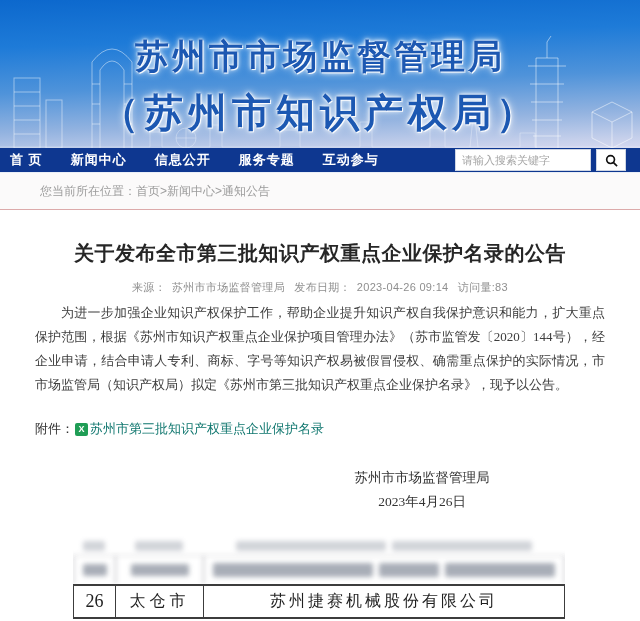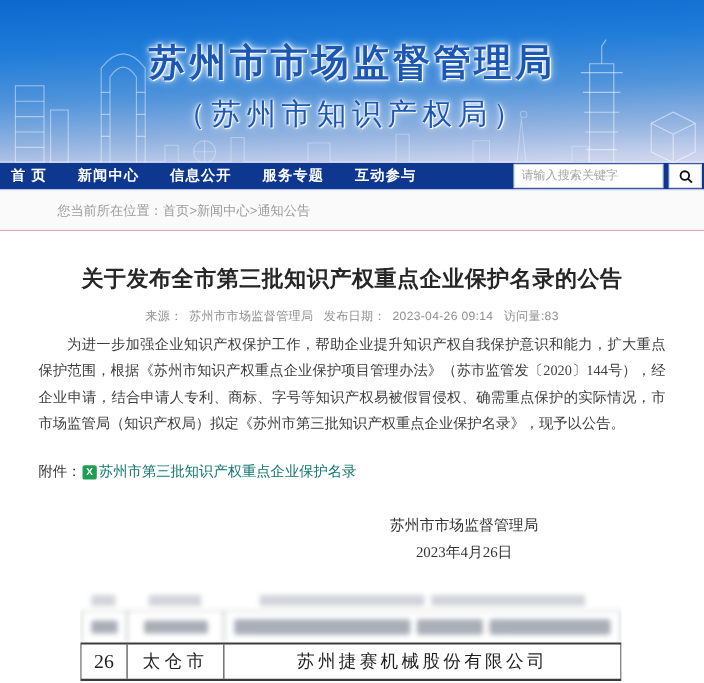--- a/index.html
+++ b/index.html
@@ -14,49 +14,49 @@
     position:relative; width:640px; height:148px; overflow:hidden;
     background:linear-gradient(178deg, #0c68cd 0%, #1e7bd8 28%, #4f93da 55%, #93b3e0 78%, #c6d0eb 94%, #d6d8f0 100%);
   }
   .banner svg.skyline { position:absolute; left:0; bottom:0; }
   .banner-title { position:absolute; left:0; top:34px; width:100%; text-align:center; }
   .banner-title .line1 {
     font-size:34px; font-weight:800; letter-spacing:3px; color:#1c58b2;
     text-shadow:0 0 2px #fff, 0 0 4px #fff, 0 0 9px rgba(255,255,255,.95), 1px 1px 0 rgba(255,255,255,.9);
   }
   .banner-title .line2 {
-    margin-top:6px; font-size:27px; font-weight:400; letter-spacing:5px; color:#1c58b2;
+    margin-top:6px; font-size:39px; font-weight:700; letter-spacing:5px; color:#1c58b2;
     text-shadow:0 0 2px #fff, 0 0 4px #fff, 0 0 9px rgba(255,255,255,.95), 1px 1px 0 rgba(255,255,255,.9);
   }
 
   
   .nav {
     width:640px; height:25px; background:#0e3790; display:flex; align-items:center;
-    padding:0 0 0 10px; border-bottom:1px solid #e9eef7;
+    padding:0 12px 0 10px; border-bottom:1px solid #e9eef7;
   }
   .nav-item {
     color:#fff; font-size:13px; font-weight:bold; margin-right:28px; cursor:pointer;
     white-space:nowrap; letter-spacing:1px;
   }
   .nav-spacer { flex:1; }
   .search-wrap { display:flex; align-items:center; gap:5px; margin-right:2px; }
   .search-input {
     width:136px; height:22px; border:1px solid #cfd6e4; background:#fff; font-size:11px;
     padding:0 6px; color:#444; outline:none; font-family:"Liberation Sans", sans-serif;
   }
   .search-input::placeholder { color:#a5a5a5; }
   .search-btn {
     width:30px; height:22px; background:#fff; border:1px solid #cfd6e4; display:flex;
     align-items:center; justify-content:center; cursor:pointer;
   }
 
   
   .crumb-strip {
     width:640px; height:37px; background:#fbfafa; display:flex; align-items:center;
-    padding-left:52px; border-bottom:1px solid #dcaaaa;
+    padding-left:40px; border-bottom:1px solid #dcaaaa;
   }
   .crumb-strip span { font-size:12px; color:#9c9c9c; }
 
   
   .article { padding:0 35px; }
   .article-title {
     margin-top:30px; text-align:center; font-size:20px; font-weight:bold; color:#262626;
     letter-spacing:.5px;
   }
   .article-meta {

